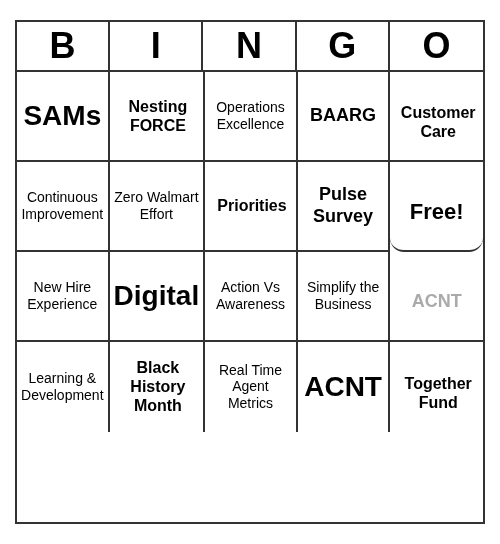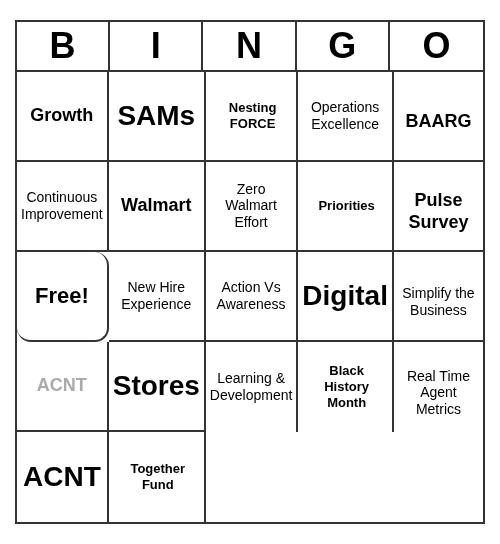--- a/index.html
+++ b/index.html
@@ -77,21 +77,21 @@
       font-weight: bold;
       border-radius: 14px;
     }
 
     .bingo-cell.small-text {
       font-size: 14px;
       font-weight: normal;
     }
 
     .bingo-cell.medium-text {
-      font-size: 13px;
+      font-size: 16px;
       padding-left: 7px;
     }
 
     .bingo-cell.large-text {
       font-size: 18px;
     }
 
     .bingo-cell.xlarge-text {
       font-size: 28px;
     }
@@ -105,36 +105,34 @@
 
 <div class="bingo-card">
   <div class="bingo-header">
   <div class="bingo-header-cell">B</div>
       <div class="bingo-header-cell">I</div>
       <div class="bingo-header-cell">N</div>
       <div class="bingo-header-cell">G</div>
       <div class="bingo-header-cell">O</div>
     </div>
   <div class="bingo-grid">
-  <div class="bingo-cell large-text">Growth</div>
       <div class="bingo-cell xlarge-text">SAMs</div>
       <div class="bingo-cell medium-text">Nesting FORCE</div>
       <div class="bingo-cell small-text">Operations Excellence</div>
       <div class="bingo-cell large-text">BAARG</div>
+      <div class="bingo-cell medium-text">Customer Care</div>
       <div class="bingo-cell small-text">Continuous Improvement</div>
-      <div class="bingo-cell large-text">Walmart</div>
       <div class="bingo-cell small-text">Zero Walmart Effort</div>
       <div class="bingo-cell medium-text">Priorities</div>
       <div class="bingo-cell large-text">Pulse Survey</div>
       <div class="bingo-cell free">Free!</div>
       <div class="bingo-cell small-text">New Hire Experience</div>
+      <div class="bingo-cell xlarge-text">Digital</div>
       <div class="bingo-cell small-text">Action Vs Awareness</div>
-      <div class="bingo-cell xlarge-text">Digital</div>
       <div class="bingo-cell small-text">Simplify the Business</div>
       <div class="bingo-cell large-text acnt-gray">ACNT</div>
-      <div class="bingo-cell xlarge-text">Stores</div>
       <div class="bingo-cell small-text">Learning &amp; Development</div>
       <div class="bingo-cell medium-text">Black History Month</div>
       <div class="bingo-cell small-text">Real Time Agent Metrics</div>
       <div class="bingo-cell xlarge-text">ACNT</div>
       <div class="bingo-cell medium-text">Together Fund</div>
     </div>
 </div>
 
 </body></html>

